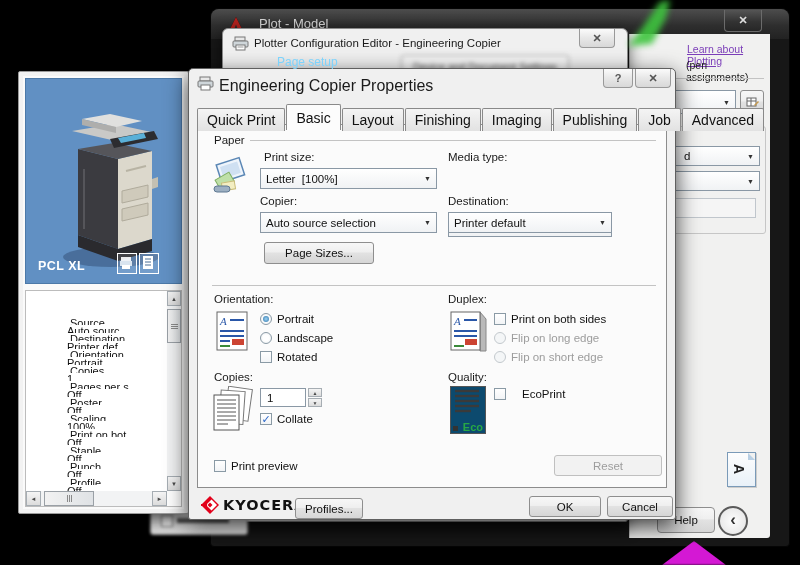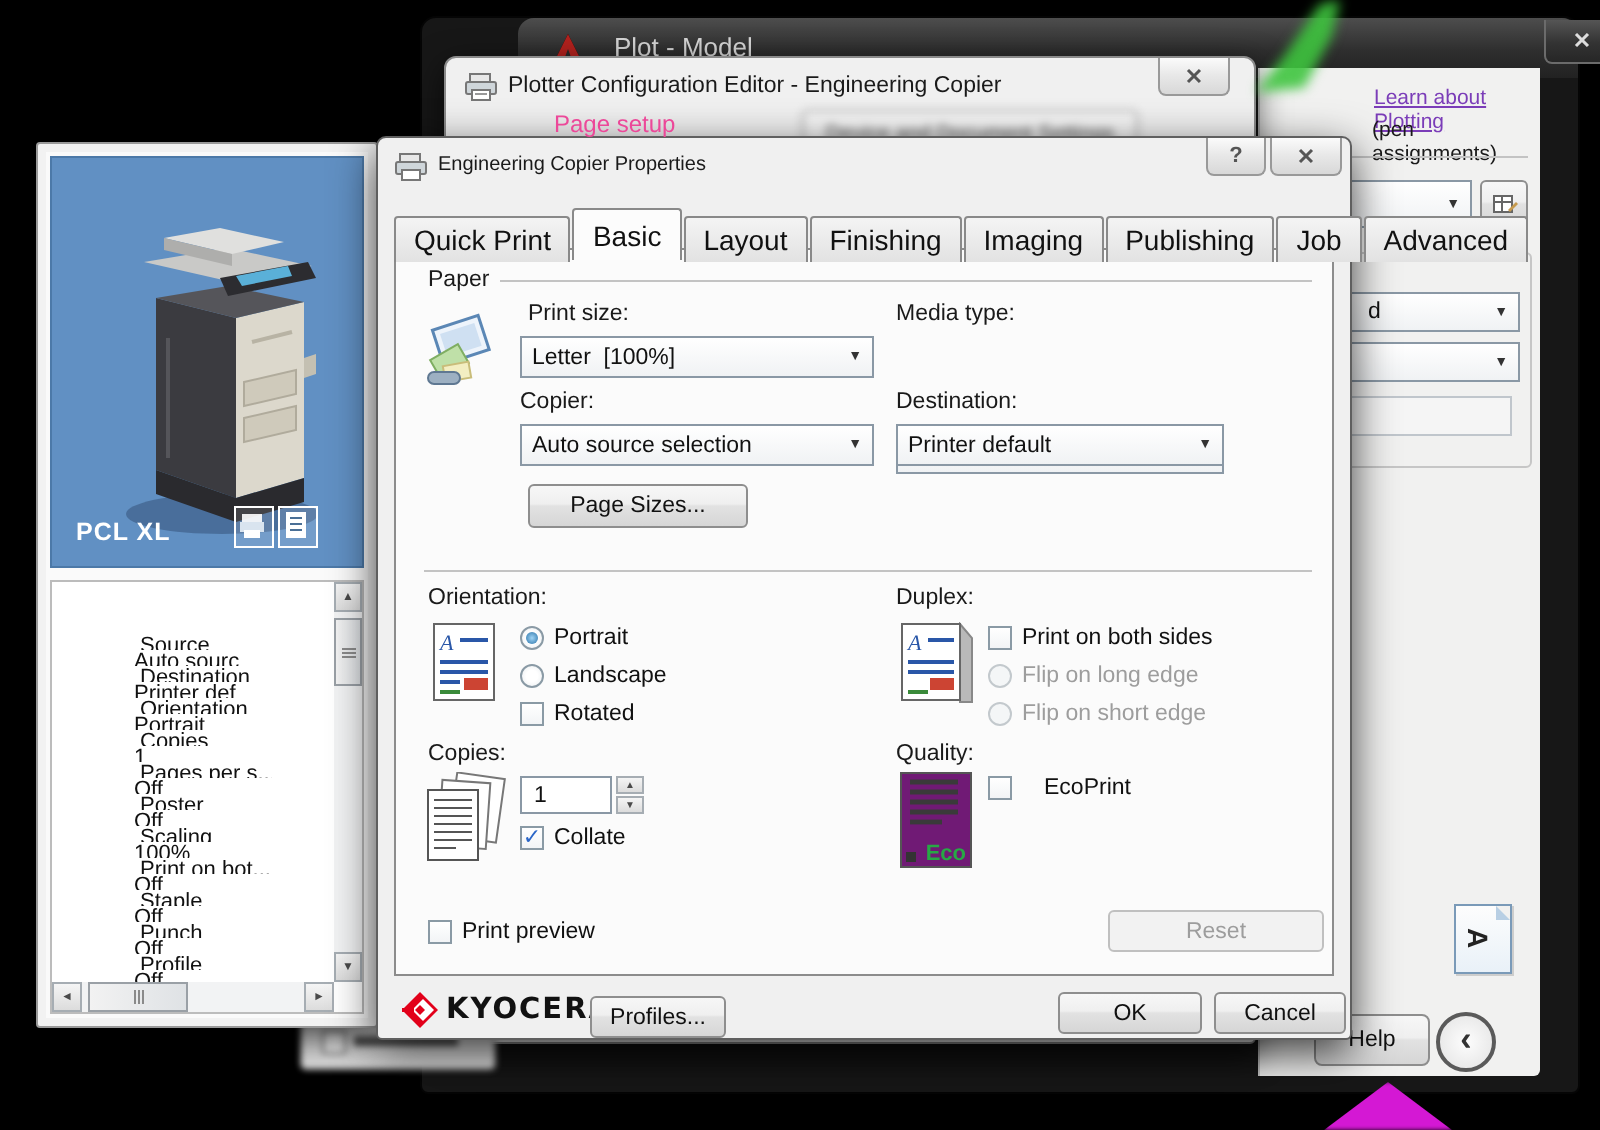--- a/index.html
+++ b/index.html
@@ -46,21 +46,21 @@
 </style>
 </head>
 <body>
 
 <div id="stage">
 
   <div class="abs" style="left:210px;top:8px;width:578px;height:537px;background:#171717;
               border:1px solid #050505;border-radius:8px 8px 4px 4px;
               box-shadow:0 6px 20px rgba(0,0,0,.8);">
     <div class="abs" style="left:0;top:0;right:0;height:30px;border-radius:8px 8px 0 0;
-                background:linear-gradient(#4d4d4d,#2e2e2e 55%,#222);margin-left:48px;">
+                background:linear-gradient(#4d4d4d,#2e2e2e 55%,#222);">
       <span class="abs" style="left:16px;top:6px;">
         <svg width="18" height="18" viewBox="0 0 18 18">
           <polygon points="2,16 9,2 16,16" fill="#b32built"></polygon>
           <polygon points="2,16 9,2 16,16" fill="#b3221e"></polygon>
           <polygon points="6.6,16 9,9.5 11.4,16" fill="#2a2a2a"></polygon>
           <rect x="1" y="13.5" width="7" height="2.5" fill="#8c1a16"></rect>
         </svg>
       </span>
       <span class="abs" style="left:48px;top:7px;font-size:13px;color:#d6d6d6;">Plot - Model</span>
       <div class="abs capbtn" style="left:513px;top:1px;width:38px;height:22px;background:linear-gradient(#555,#333 55%,#262626);
@@ -100,21 +100,21 @@
       </div>
       <div class="abs b7" style="left:27px;top:473px;width:58px;height:26px;border-radius:4px;">Help</div>
       <div class="abs" style="left:88px;top:472px;width:30px;height:30px;border:2px solid #5a5a5a;border-radius:50%;
                   background:radial-gradient(#fdfdfd,#e2e2e2);display:flex;align-items:center;
                   justify-content:center;font-size:17px;font-weight:bold;color:#333;box-sizing:border-box;">
         <span style="margin-top:-3px;">‹</span>
       </div>
     </div>
 
     <div class="abs" style="left:14px;top:38px;width:338px;height:28px;background:#191919;"></div>
-    <span class="abs" style="left:66px;top:46px;font-size:12px;color:#ec4899;z-index:2;">Page setup</span>
+    <span class="abs" style="left:66px;top:46px;font-size:12px;color:#7dd3fc;z-index:2;">Page setup</span>
   </div>
 
   <div class="abs" style="left:222px;top:28px;width:404px;height:492px;background:#f0f0f0;
               border:1px solid #8a8a8a;border-radius:6px 6px 3px 3px;
               box-shadow:0 5px 16px rgba(0,0,0,.65);">
     <span class="abs" style="left:9px;top:7px;">
       <svg width="17" height="15" viewBox="0 0 17 15">
         <rect x="3" y="1" width="10" height="4" fill="#e8e8e8" stroke="#777"></rect>
         <rect x="1" y="5" width="15" height="6" rx="1" fill="#cfd6da" stroke="#777"></rect>
         <rect x="4" y="9" width="9" height="5" fill="#fff" stroke="#777"></rect>
@@ -249,21 +249,21 @@
   <div class="abs" style="left:188px;top:68px;width:486px;height:450px;background:#f0f0f0;
               border:1px solid #5f5f5f;border-radius:5px 5px 3px 3px;
               box-shadow:0 7px 22px rgba(0,0,0,.75);">
     <span class="abs" style="left:8px;top:7px;">
       <svg width="17" height="15" viewBox="0 0 17 15">
         <rect x="3" y="1" width="10" height="4" fill="#e8e8e8" stroke="#777"></rect>
         <rect x="1" y="5" width="15" height="6" rx="1" fill="#cfd6da" stroke="#777"></rect>
         <rect x="4" y="9" width="9" height="5" fill="#fff" stroke="#777"></rect>
       </svg>
     </span>
-    <span class="abs" style="left:30px;top:8px;font-size:10px;color:#1a1a1a;">Engineering Copier Properties</span>
+    <span class="abs" style="left:30px;top:8px;font-size:16px;color:#1a1a1a;">Engineering Copier Properties</span>
     <div class="abs capbtn" style="left:414px;top:0;width:30px;height:19px;">?</div>
     <div class="abs capbtn" style="left:446px;top:0;width:36px;height:19px;">✕</div>
 
     <div class="abs" style="left:8px;top:35px;height:21px;white-space:nowrap;z-index:2;">
       <span class="tab">Quick Print</span><span class="tab active">Basic</span><span class="tab">Layout</span><span class="tab">Finishing</span><span class="tab">Imaging</span><span class="tab">Publishing</span><span class="tab">Job</span><span class="tab">Advanced</span>
     </div>
 
     <div class="abs" style="left:8px;top:55px;width:470px;height:364px;background:#fbfbfb;
                 border:1px solid #8c8c8c;box-sizing:border-box;">
 
@@ -392,21 +392,21 @@
       <div class="abs" style="left:110px;top:263px;width:14px;height:19px;">
         <div class="sbtn" style="width:14px;height:9px;font-size:5px;">▲</div>
         <div class="sbtn" style="width:14px;height:9px;font-size:5px;margin-top:1px;">▼</div>
       </div>
       <div class="abs row" style="left:62px;top:288px;">
         <span class="cb">✓</span>
         <span>Collate</span>
       </div>
 
       <span class="abs lbl" style="left:250px;top:246px;">Quality:</span>
-      <span class="abs" style="left:252px;top:261px;width:34px;height:46px;background:#701a75;border:1px solid #555;">
+      <span class="abs" style="left:252px;top:261px;width:34px;height:46px;background:#0c4a6e;border:1px solid #555;">
         <svg width="32" height="32" viewBox="0 0 32 32" style="display:block">
           <g stroke="#3a3a3a" stroke-width="2.4">
             <line x1="4" y1="4" x2="28" y2="4"></line>
               <line x1="4" y1="9" x2="28" y2="9"></line>
             <line x1="4" y1="14" x2="28" y2="14"></line>
               <line x1="4" y1="19" x2="28" y2="19"></line>
             <line x1="4" y1="24" x2="20" y2="24"></line>
           </g>
         </svg>
         <span style="position:absolute;left:2px;bottom:2px;width:5px;height:5px;background:#333;"></span>

